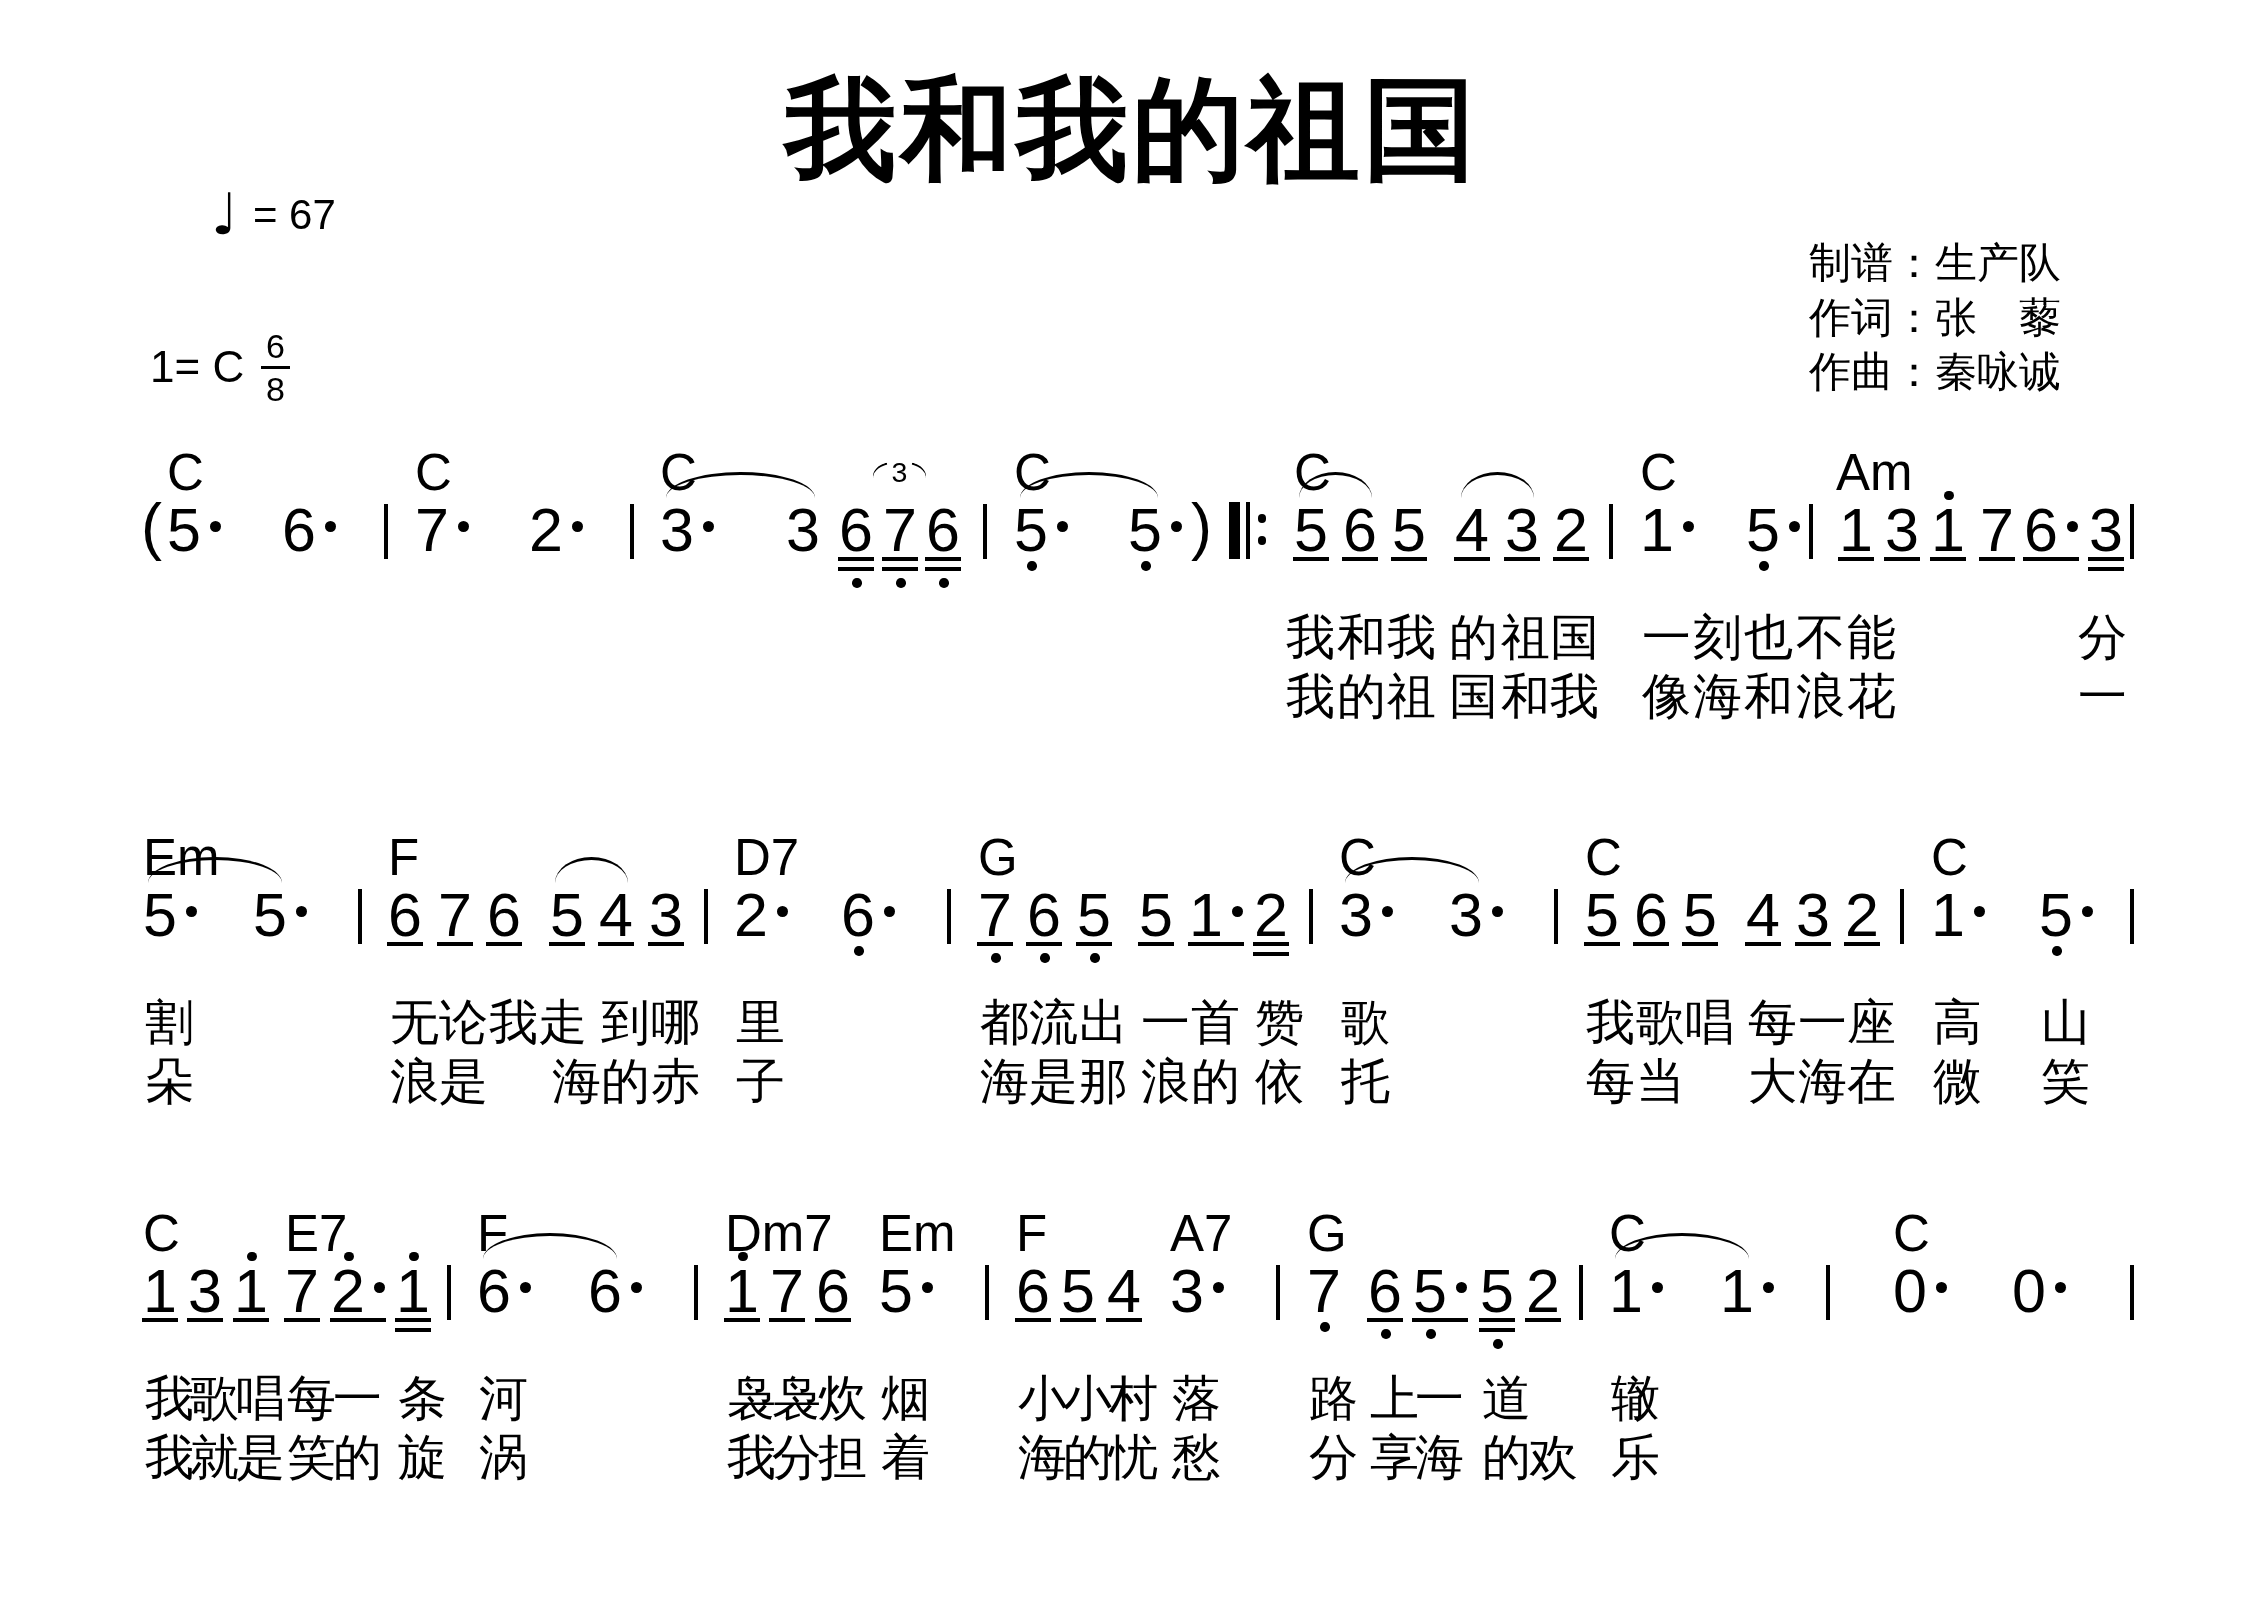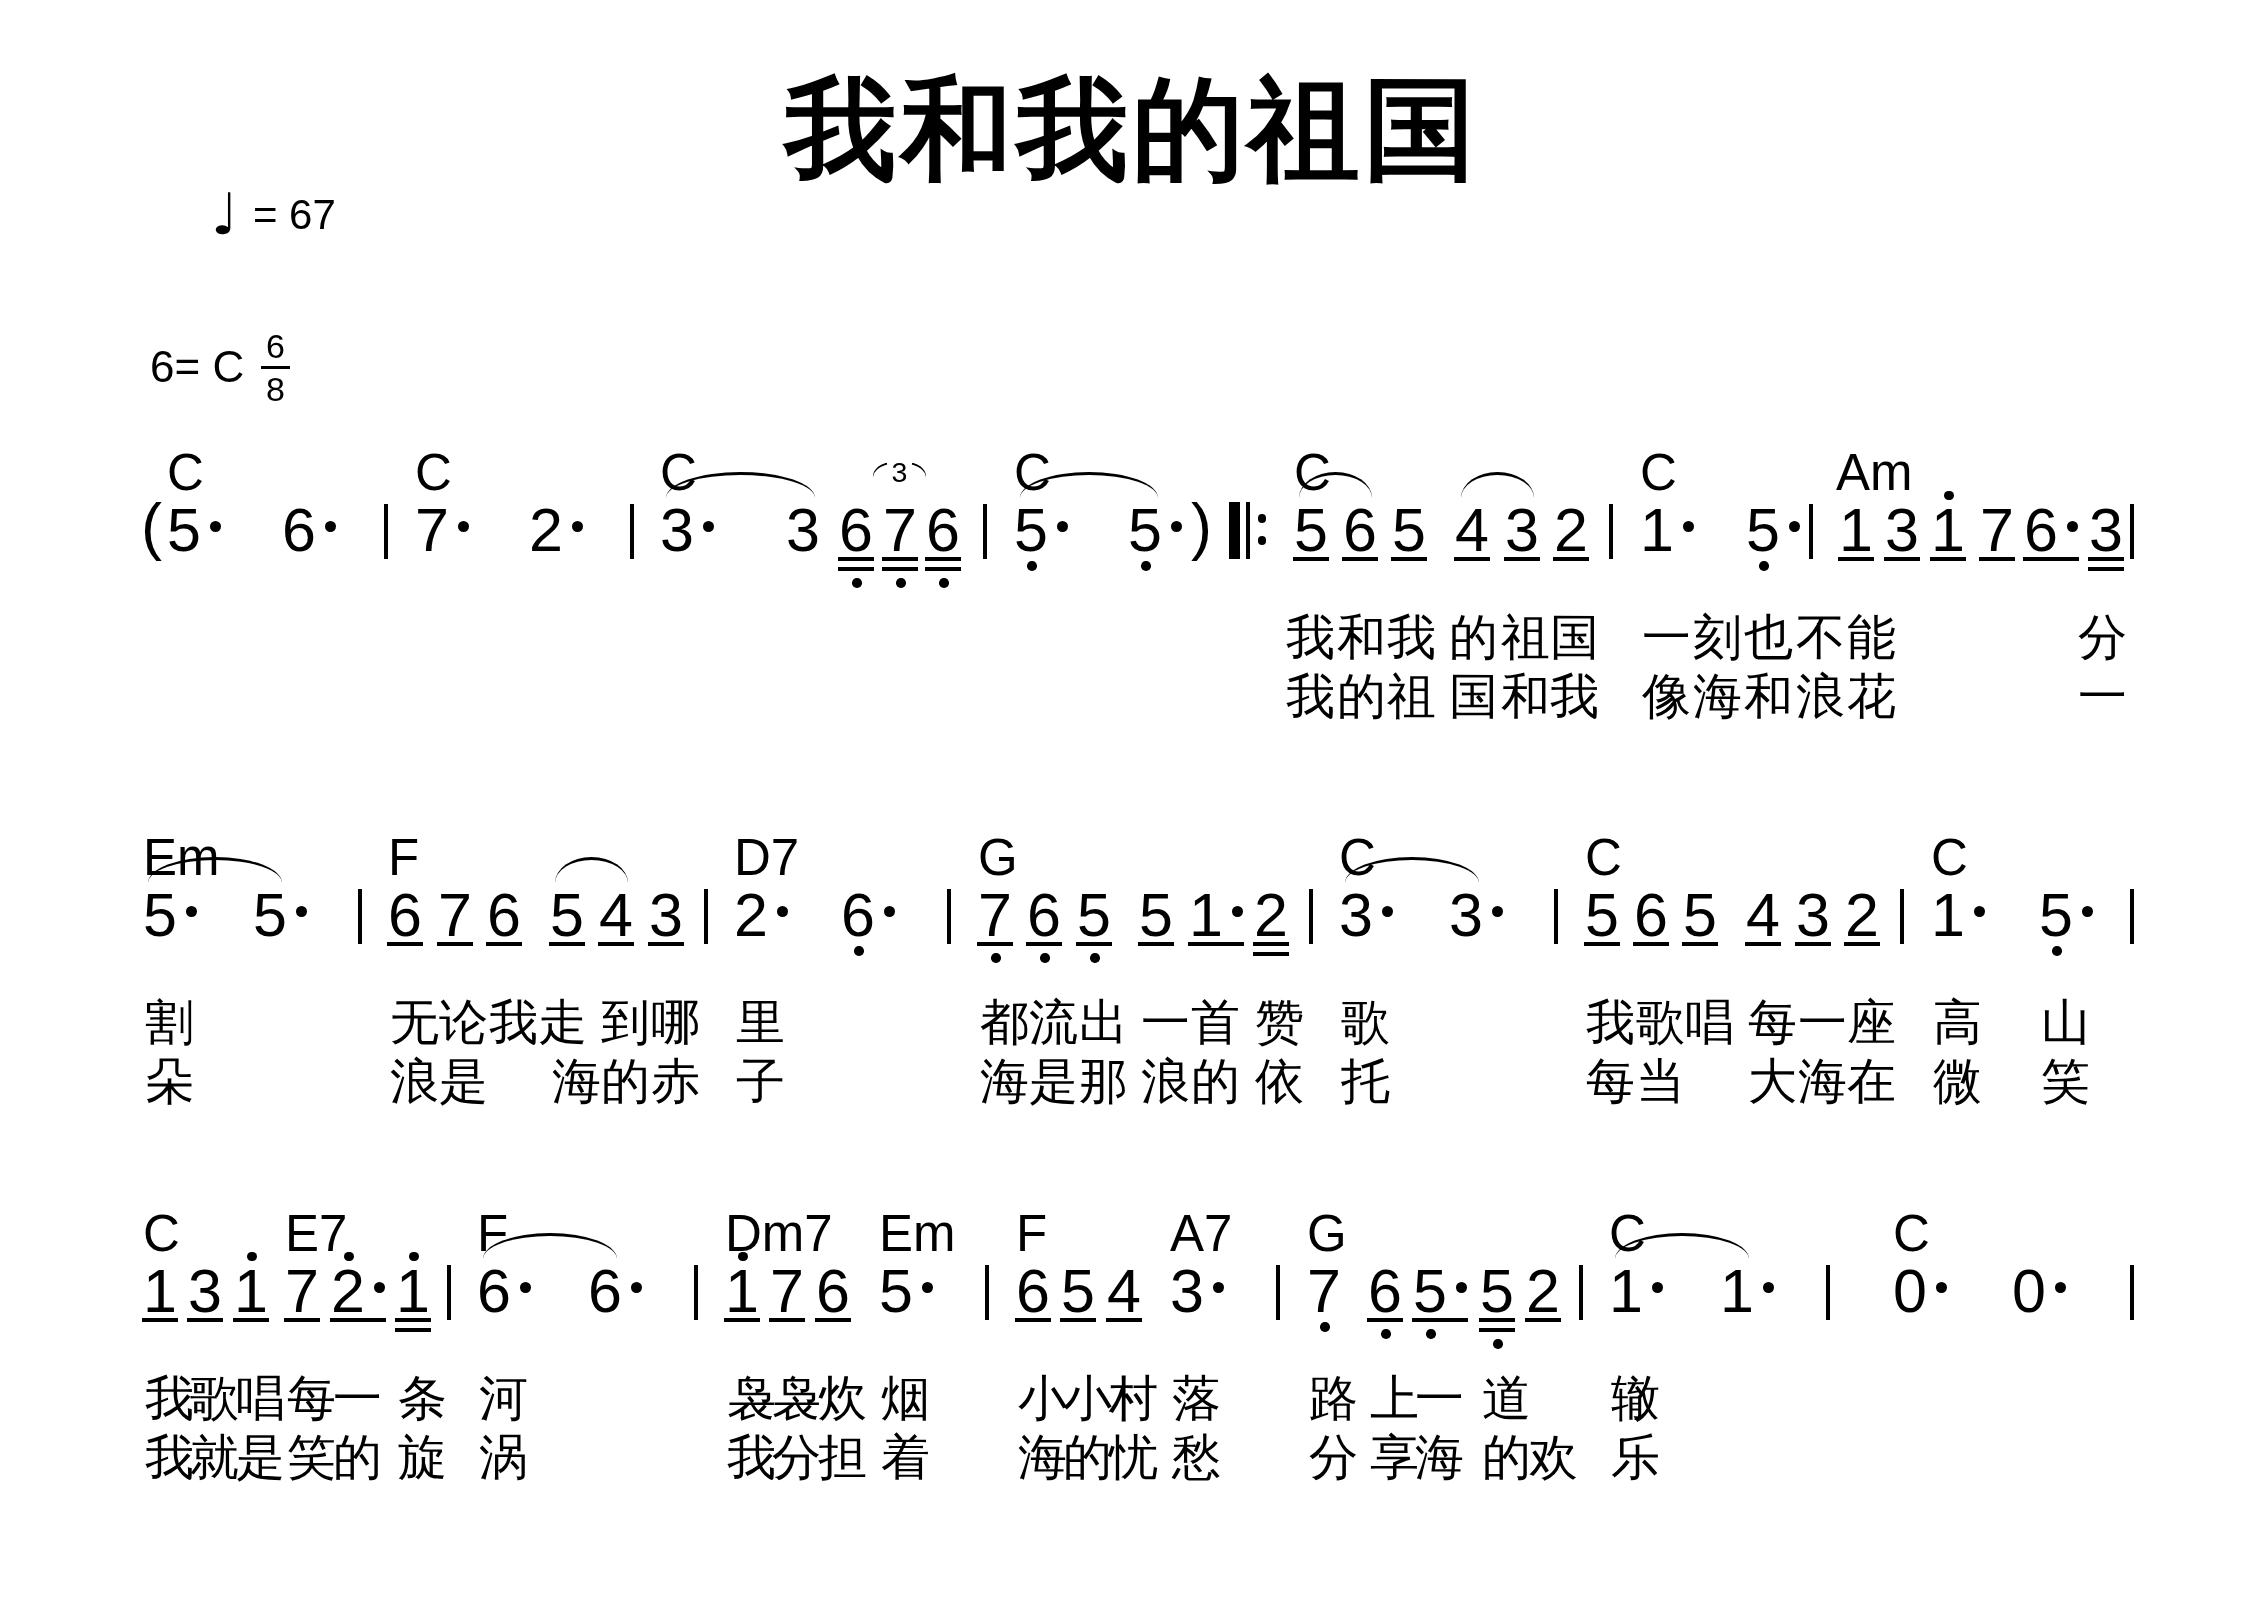--- a/index.html
+++ b/index.html
@@ -50,23 +50,28 @@
 <body>
 
 <div id="sheet">
   <h1 class="title">我和我的祖国</h1>
 
   <div class="tempo">
     <span class="sym">♩</span>
     <span>= 67</span>
   </div>
 
+  <div class="credits">
+    <div>制谱：生产队</div>
+    <div>作词：张　藜</div>
+    <div>作曲：秦咏诚</div>
+  </div>
 
   <div class="keysig">
-    <span>6= C</span>
+    <span>1= C</span>
     <span class="meter">
       <span class="mu">6</span>
       <span class="ml">8</span>
     </span>
   </div>
 
   <div class="system" id="sys1">
       <div class="chord" style="left: 167px;">C</div>
       <div class="chord" style="left: 415px;">C</div>
       <div class="chord" style="left: 660px;">C</div>

